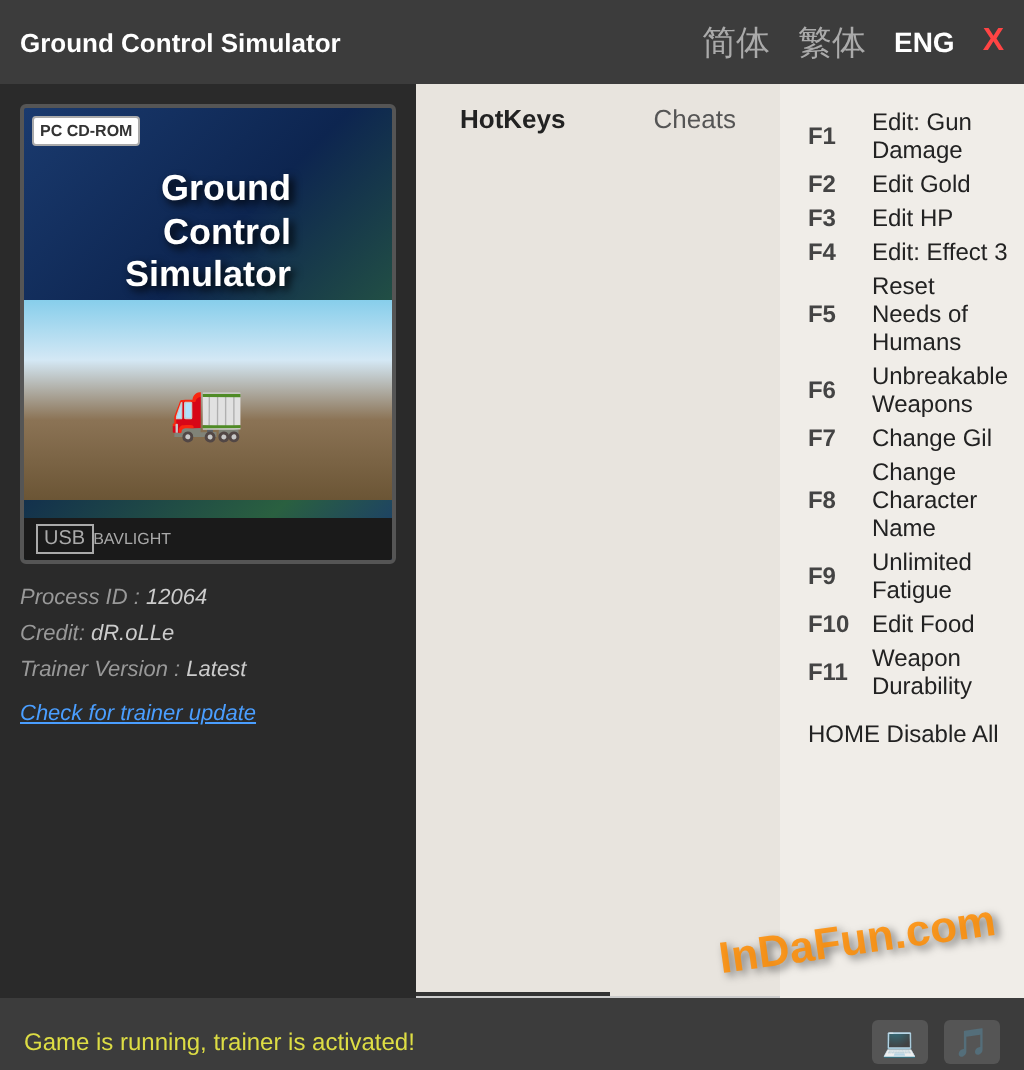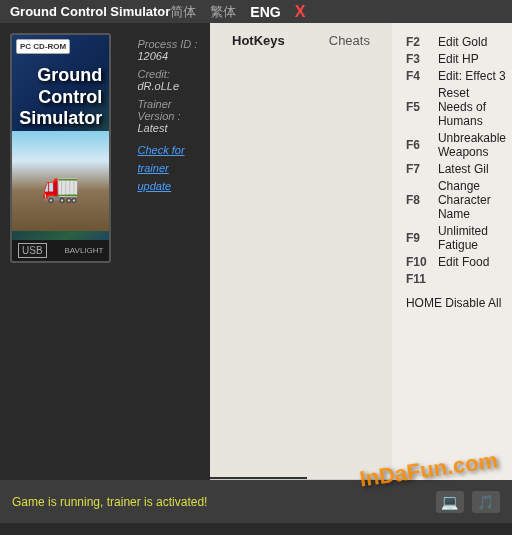--- a/index.html
+++ b/index.html
@@ -10,40 +10,41 @@
       background: #2a2a2a;
       font-family: Arial, sans-serif;
       overflow: hidden;
       position: relative;
     }
 
     
     .title-bar {
       display: flex;
       align-items: center;
+      justify-content: space-between;
       background: #3c3c3c;
       padding: 6px 10px;
-      height: 23px;
+      height: 42px;
     }
 
     .title-bar-left {
       color: #ffffff;
       font-size: 13px;
       font-weight: bold;
     }
 
     .title-bar-right {
       display: flex;
       align-items: center;
       gap: 14px;
     }
 
     .lang-btn {
       color: #aaa;
-      font-size: 13px;
+      font-size: 17px;
       cursor: pointer;
     }
 
     .lang-btn.active {
       color: #ffffff;
       font-weight: bold;
       font-size: 14px;
     }
 
     .close-btn {
@@ -54,26 +55,26 @@
     }
 
     
     .main-content {
       display: flex;
       height: 457px;
     }
 
     
     .left-panel {
-      width: 210px;
+      width: 238px;
       background: #2a2a2a;
       padding: 10px;
       display: flex;
-      flex-direction: row;
-      gap: 26px;
+      flex-direction: column;
+      gap: 6px;
     }
 
     .game-cover {
       width: 188px;
       height: 230px;
       background: linear-gradient(135deg, #1a3a6e 0%, #0d2550 40%, #2a6040 80%, #1a3a6e 100%);
       border: 2px solid #555;
       border-radius: 3px;
       display: flex;
       flex-direction: column;
@@ -123,21 +124,20 @@
       margin-top: 10px;
     }
 
     .cover-bottom {
       position: absolute;
       bottom: 0;
       width: 100%;
       background: #1a1a1a;
       display: flex;
       align-items: center;
-      justify-content: space-between;
       padding: 3px 6px;
     }
 
     .usb-icon {
       font-size: 10px;
       color: #aaa;
       border: 1px solid #aaa;
       padding: 1px 3px;
     }
 
@@ -318,20 +318,24 @@
   </div>
 
   <div class="right-panel">
     <div class="tabs">
       <div class="tab active">HotKeys</div>
       <div class="tab">Cheats</div>
     </div>
 
     <div class="hotkeys-content">
 
+    <div class="hotkey-row">
+          <span class="hotkey-key">F1</span>
+          <span class="hotkey-desc">Edit: Gun Damage</span>
+        </div>
         <div class="hotkey-row">
           <span class="hotkey-key">F2</span>
           <span class="hotkey-desc">Edit Gold</span>
         </div>
         <div class="hotkey-row">
           <span class="hotkey-key">F3</span>
           <span class="hotkey-desc">Edit HP</span>
         </div>
         <div class="hotkey-row">
           <span class="hotkey-key">F4</span>
@@ -340,36 +344,37 @@
         <div class="hotkey-row">
           <span class="hotkey-key">F5</span>
           <span class="hotkey-desc">Reset Needs of Humans</span>
         </div>
         <div class="hotkey-row">
           <span class="hotkey-key">F6</span>
           <span class="hotkey-desc">Unbreakable Weapons</span>
         </div>
         <div class="hotkey-row">
           <span class="hotkey-key">F7</span>
-          <span class="hotkey-desc">Latest Gil</span>
+          <span class="hotkey-desc">Change Gil</span>
         </div>
         <div class="hotkey-row">
           <span class="hotkey-key">F8</span>
           <span class="hotkey-desc">Change Character Name</span>
         </div>
         <div class="hotkey-row">
           <span class="hotkey-key">F9</span>
           <span class="hotkey-desc">Unlimited Fatigue</span>
         </div>
         <div class="hotkey-row">
           <span class="hotkey-key">F10</span>
           <span class="hotkey-desc">Edit Food</span>
         </div>
         <div class="hotkey-row">
           <span class="hotkey-key">F11</span>
+          <span class="hotkey-desc">Weapon Durability</span>
         </div>
         <div class="disable-all">HOME  Disable All</div>
       </div>
   </div>
 </div>
 
 <div class="watermark">InDaFun.com</div>
 
 <div class="bottom-bar">
   <span class="status-text">Game is running, trainer is activated!</span>

